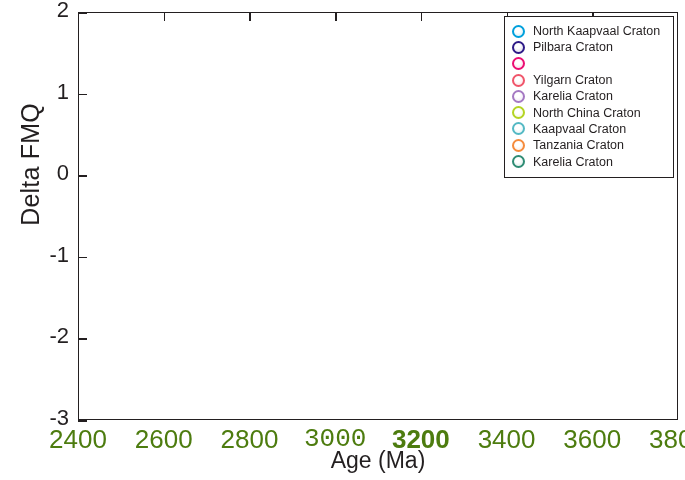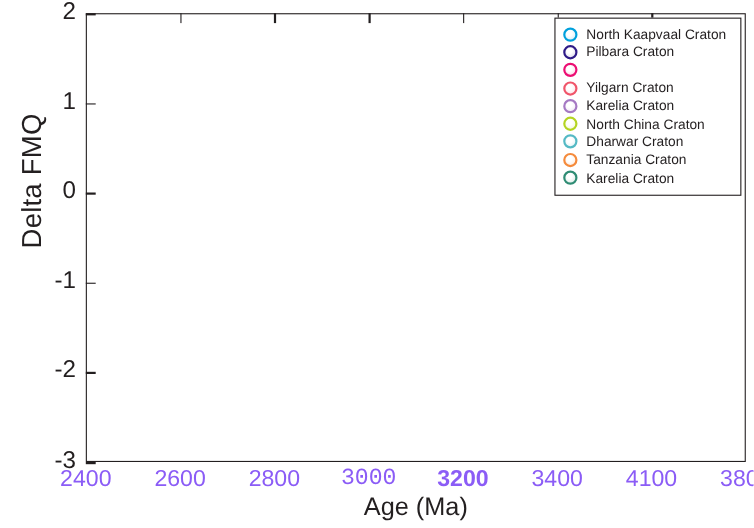--- a/index.html
+++ b/index.html
@@ -15,21 +15,21 @@
   
   .ylabel{position:absolute;left:-70px;top:150px;width:200px;text-align:center;
           font-size:25px;color:#231f20;transform:rotate(-90deg);transform-origin:center center;
           letter-spacing:.2px;}
   .xlabel{position:absolute;left:78px;top:447px;width:600px;text-align:center;
           font-size:23px;color:#231f20;}
 
   
   .ytick-lab{position:absolute;right:0;width:46px;text-align:right;font-size:22px;color:#231f20;}
   .ytick-mark{position:absolute;left:78px;width:9px;height:1.6px;background:#231f20;}
-  .xtick-lab{position:absolute;top:424px;width:90px;text-align:center;font-size:21px;color:#8b5cf6;}
+  .xtick-lab{position:absolute;top:424px;width:90px;text-align:center;font-size:26px;color:#4d7c0f;}
   .xtick-mark{position:absolute;top:12px;width:1.6px;height:9px;background:#231f20;}
 
   
   .ref-band{position:absolute;left:0;width:600px;background:#ebebeb;opacity:.62;}
   .ref-line{position:absolute;left:0;width:600px;height:0;
             border-top:1.7px dotted #3c3c3c;}
 
   
   .ann{position:absolute;font-style:italic;color:#8a8a8a;font-size:11.5px;white-space:nowrap;}
   .ann sub{font-size:8.5px;}
@@ -155,21 +155,21 @@
       <div class="xtick-lab" style="left: 118.714px;">2600</div>
       <div class="xtick-mark" style="left: 249.429px;"></div>
       <div class="xtick-lab" style="left: 204.429px;">2800</div>
       <div class="xtick-mark" style="left: 335.143px;"></div>
       <div class="xtick-lab" style="left: 290.143px; font-family: Liberation Mono, monospace;">3000</div>
       <div class="xtick-mark" style="left: 420.857px;"></div>
       <div class="xtick-lab" style="left: 375.857px; font-weight: bold;">3200</div>
       <div class="xtick-mark" style="left: 506.571px;"></div>
       <div class="xtick-lab" style="left: 461.571px;">3400</div>
       <div class="xtick-mark" style="left: 592.286px;"></div>
-      <div class="xtick-lab" style="left: 547.286px;">4100</div>
+      <div class="xtick-lab" style="left: 547.286px;">3600</div>
       <div class="xtick-lab" style="left: 633px;">3800</div>
     </div>
 
   <div class="xlabel">Age (Ma)</div>
 
   <div class="legend" id="legend">
       <div class="lrow">
         <span class="lmark" style="border-color: rgb(0, 160, 220); background: radial-gradient(circle at 42% 36%, rgb(255, 255, 255) 30%, rgba(0, 160, 220, 0.133) 75%, rgba(0, 160, 220, 0.267) 100%);"></span>
         <span class="ltext">North Kaapvaal Craton</span>
       </div>
@@ -187,21 +187,21 @@
       <div class="lrow">
         <span class="lmark" style="border-color: rgb(165, 121, 195); background: radial-gradient(circle at 42% 36%, rgb(255, 255, 255) 30%, rgba(165, 121, 195, 0.133) 75%, rgba(165, 121, 195, 0.267) 100%);"></span>
         <span class="ltext">Karelia Craton</span>
       </div>
       <div class="lrow">
         <span class="lmark" style="border-color: rgb(180, 212, 35); background: radial-gradient(circle at 42% 36%, rgb(255, 255, 255) 30%, rgba(180, 212, 35, 0.133) 75%, rgba(180, 212, 35, 0.267) 100%);"></span>
         <span class="ltext">North China Craton</span>
       </div>
       <div class="lrow">
         <span class="lmark" style="border-color: rgb(84, 185, 196); background: radial-gradient(circle at 42% 36%, rgb(255, 255, 255) 30%, rgba(84, 185, 196, 0.133) 75%, rgba(84, 185, 196, 0.267) 100%);"></span>
-        <span class="ltext">Dharwar Craton</span>
+        <span class="ltext">Kaapvaal Craton</span>
       </div>
       <div class="lrow">
         <span class="lmark" style="border-color: rgb(245, 139, 60); background: radial-gradient(circle at 42% 36%, rgb(255, 255, 255) 30%, rgba(245, 139, 60, 0.133) 75%, rgba(245, 139, 60, 0.267) 100%);"></span>
         <span class="ltext">Tanzania Craton</span>
       </div>
       <div class="lrow">
         <span class="lmark" style="border-color: rgb(47, 140, 116); background: radial-gradient(circle at 42% 36%, rgb(255, 255, 255) 30%, rgba(47, 140, 116, 0.133) 75%, rgba(47, 140, 116, 0.267) 100%);"></span>
         <span class="ltext">Karelia Craton</span>
       </div>
     </div>

